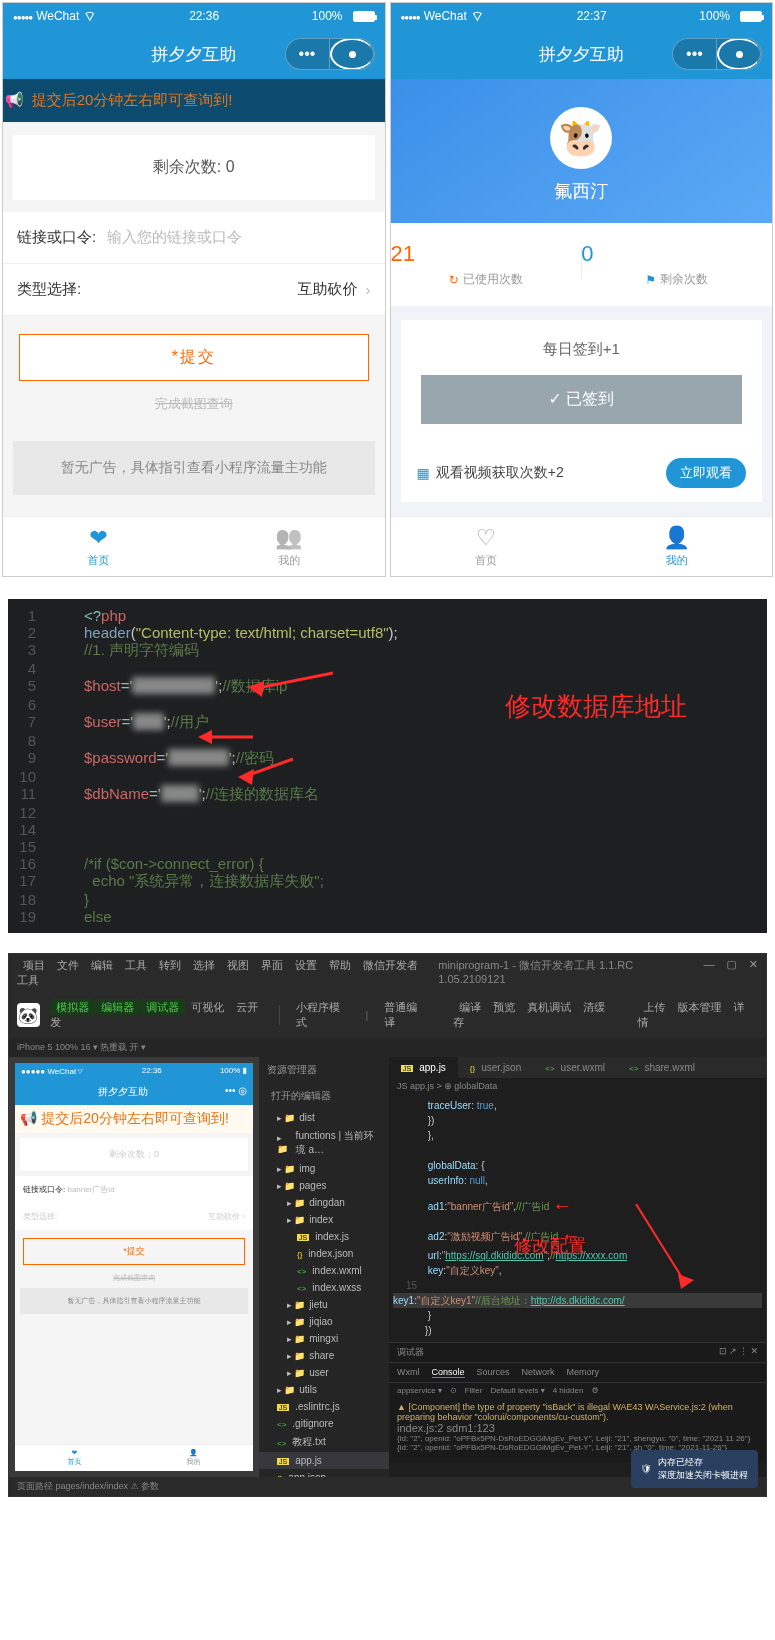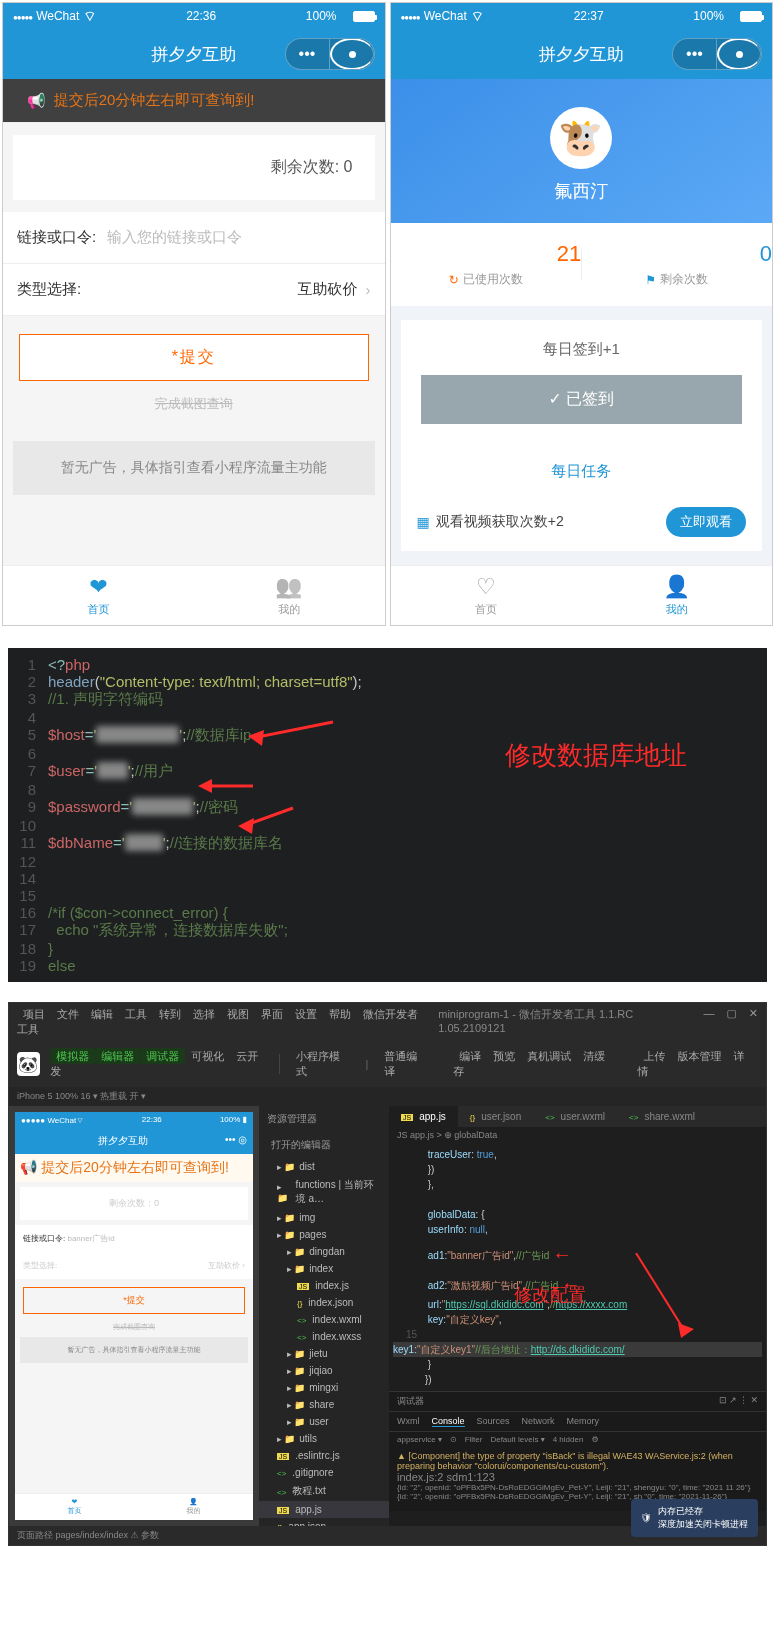--- a/index.html
+++ b/index.html
@@ -5,36 +5,36 @@
 * { margin:0; padding:0; box-sizing:border-box; font-family:-apple-system,"PingFang SC","Microsoft YaHei",sans-serif; }
 body { background:#fff; width:775px; }
 .stack { display:flex; flex-direction:column; gap:20px; }
 
 
 .phones { display:flex; gap:4px; background:#fff; padding:2px; }
 .phone { width:384px; border:1px solid #ccc; display:flex; flex-direction:column; background:#f5f5f5; position:relative; }
 .statusbar { background:#2196d6; color:#fff; height:26px; display:flex; align-items:center; padding:0 10px; font-size:12px; font-weight:500; }
 .sb-left { display:flex; align-items:center; gap:4px; }
 .sb-center { flex:1; text-align:center; }
-.sb-right { display:flex; align-items:center; gap:16px; }
+.sb-right { display:flex; align-items:center; gap:10px; }
 .dots::before { content:"●●●●●"; letter-spacing:-1px; font-size:8px; }
 .wifi::after { content:"⌔"; font-size:14px; font-weight:bold; }
 .batt { display:inline-block; width:22px; height:11px; border:1px solid #fff; border-radius:2px; position:relative; background:#fff; }
 .batt::after { content:""; position:absolute; right:-3px; top:3px; width:2px; height:5px; background:#fff; border-radius:0 1px 1px 0; }
 .navbar { background:#2196d6; color:#fff; height:50px; display:flex; align-items:center; justify-content:center; font-size:17px; font-weight:500; position:relative; }
 .capsule { position:absolute; right:10px; display:flex; align-items:center; background:rgba(0,0,0,0.2); border:1px solid rgba(255,255,255,0.3); border-radius:20px; height:32px; overflow:hidden; }
 .capsule span { width:44px; height:32px; display:flex; align-items:center; justify-content:center; color:#fff; font-size:16px; }
 .capsule span:first-child { border-right:1px solid rgba(255,255,255,0.3); }
 .ring { width:18px; height:18px; border:2.5px solid #fff; border-radius:50%; display:flex; align-items:center; justify-content:center; }
 .ring::after { content:""; width:7px; height:7px; background:#fff; border-radius:50%; }
 
 .content { flex:1; background:#f5f5f5; }
-.notice { background:#404040; color:#e67417; padding:12px 24px; font-size:15px; display:flex; align-items:flex-end; gap:8px; border-bottom:1px solid #eee; }
+.notice { background:#0c4a6e; color:#e67417; padding:12px 2px; font-size:15px; display:flex; align-items:flex-start; gap:8px; border-bottom:1px solid #eee; }
 .notice-icon::before { content:"📢"; font-size:15px; filter:hue-rotate(-40deg); }
-.card { background:#fff; margin:12px 10px; padding:22px; text-align:right; color:#555; font-size:16px; }
+.card { background:#fff; margin:12px 10px; padding:22px; text-align:center; color:#555; font-size:16px; }
 .inputrow { background:#fff; display:flex; padding:16px 14px; border-bottom:1px solid #eee; align-items:center; font-size:15px; }
 .inputrow .label { color:#333; width:90px; }
 .inputrow .ph { color:#bbb; flex:1; }
 .inputrow .val { color:#333; flex:1; text-align:right; margin-right:8px; }
 .chev { color:#bbb; }
 .btn-submit { margin:18px 16px 10px; border:1px solid #f60; color:#f60; text-align:center; padding:12px; background:#fff; font-size:16px; letter-spacing:2px; }
 .sub-link { text-align:center; color:#bbb; font-size:13px; text-decoration:line-through; padding:4px 0 18px; }
 .ad-ph { background:#e8e8e8; color:#888; text-align:center; padding:18px; margin:10px; font-size:14px; }
 
 .tabbar { background:#fff; border-top:1px solid #eee; display:flex; height:60px; margin-top:auto; }
@@ -42,41 +42,41 @@
 .tab.active { color:#2196d6; }
 .tab-icon { font-size:22px; }
 .heart::before { content:"♡"; }
 .heart.fill::before { content:"❤"; }
 .person-o::before { content:"👥"; filter:grayscale(1) opacity(0.5); }
 
 
 .profile-head { background:linear-gradient(145deg,#3b8fe8 0%,#5ba9f6 100%); color:#fff; text-align:center; padding:28px 0 20px; }
 .avatar { width:62px; height:62px; background:#fff; border-radius:50%; margin:0 auto 10px; display:flex; align-items:center; justify-content:center; font-size:36px; }
 .stats { background:#fff; display:flex; padding:18px 0; }
-.stat { flex:1; text-align:right; position:relative; }
+.stat { flex:1; text-align:left; position:relative; }
 .stat + .stat::before { content:""; position:absolute; left:0; top:8px; bottom:8px; width:1px; background:#eee; }
 .stat-num { font-size:22px; font-weight:500; }
 .stat-num.orange { color:#f60; }
 .stat-num.blue { color:#2196d6; }
 .stat-label { color:#999; font-size:12px; margin-top:4px; display:flex; align-items:center; justify-content:center; gap:4px; }
 .signin-box { background:#fff; margin:14px 10px 0; padding:20px; text-align:center; }
 .signin-title { color:#666; font-size:15px; margin-bottom:16px; }
 .signed-btn { background:#98a7ad; color:#fff; padding:14px; font-size:16px; }
 .signed-btn::before { content:"✓"; margin-right:4px; }
 .task-title { color:#2196d6; text-align:center; padding:18px 0 12px; font-size:15px; background:#fff; margin:0 10px; }
 .task-row { background:#fff; margin:0 10px 14px; display:flex; align-items:center; padding:14px 16px; font-size:14px; }
 .task-row .ticon { color:#2196d6; margin-right:6px; }
 .task-row .ttext { flex:1; color:#444; }
 .task-btn { background:#2196d6; color:#fff; padding:6px 14px; border-radius:16px; font-size:13px; }
 
 
 .code-block { background:#1d1f21; color:#c5c8c6; font-family:Consolas,Monaco,monospace; font-size:15px; padding:8px 0; position:relative; margin:0 8px; }
 .code-line { display:flex; }
 .ln { width:40px; text-align:right; color:#555; padding-right:12px; user-select:none; flex-shrink:0; }
-.code { white-space:pre; }
+.code { white-space:pre;margin-left:36px; }
 .k-tag { color:#cc6666; }
 .k-fn { color:#81a2be; }
 .k-str { color:#b5bd68; }
 .k-com { color:#5a7a4a; }
 .k-var { color:#cc6666; }
 .k-op { color:#8abeb7; }
 .k-num { color:#de935f; }
 .blur { filter:blur(3px); background:#888; color:transparent; border-radius:2px; padding:0 4px; }
 .anno { position:absolute; color:#ff2a2a; font-size:26px; font-weight:500; right:80px; top:90px; font-family:sans-serif; }
 .arrow-svg { position:absolute; }
@@ -223,21 +223,20 @@
           <div class="stat-label">
                 <span style="color:#2196d6;">⚑</span>
                 <span>剩余次数</span>
               </div>
         </div>
       </div>
       <div class="signin-box">
         <div class="signin-title">每日签到+1</div>
         <div class="signed-btn">已签到</div>
       </div>
-      <div class="task-title">每日任务</div>
       <div class="task-row">
         <span class="ticon">▦</span>
         <span class="ttext">观看视频获取次数+2</span>
         <span class="task-btn">立即观看</span>
       </div>
     </div>
     <div style="flex:1"></div>
     <div class="tabbar">
       <div class="tab">
             <span class="tab-icon heart"></span>

